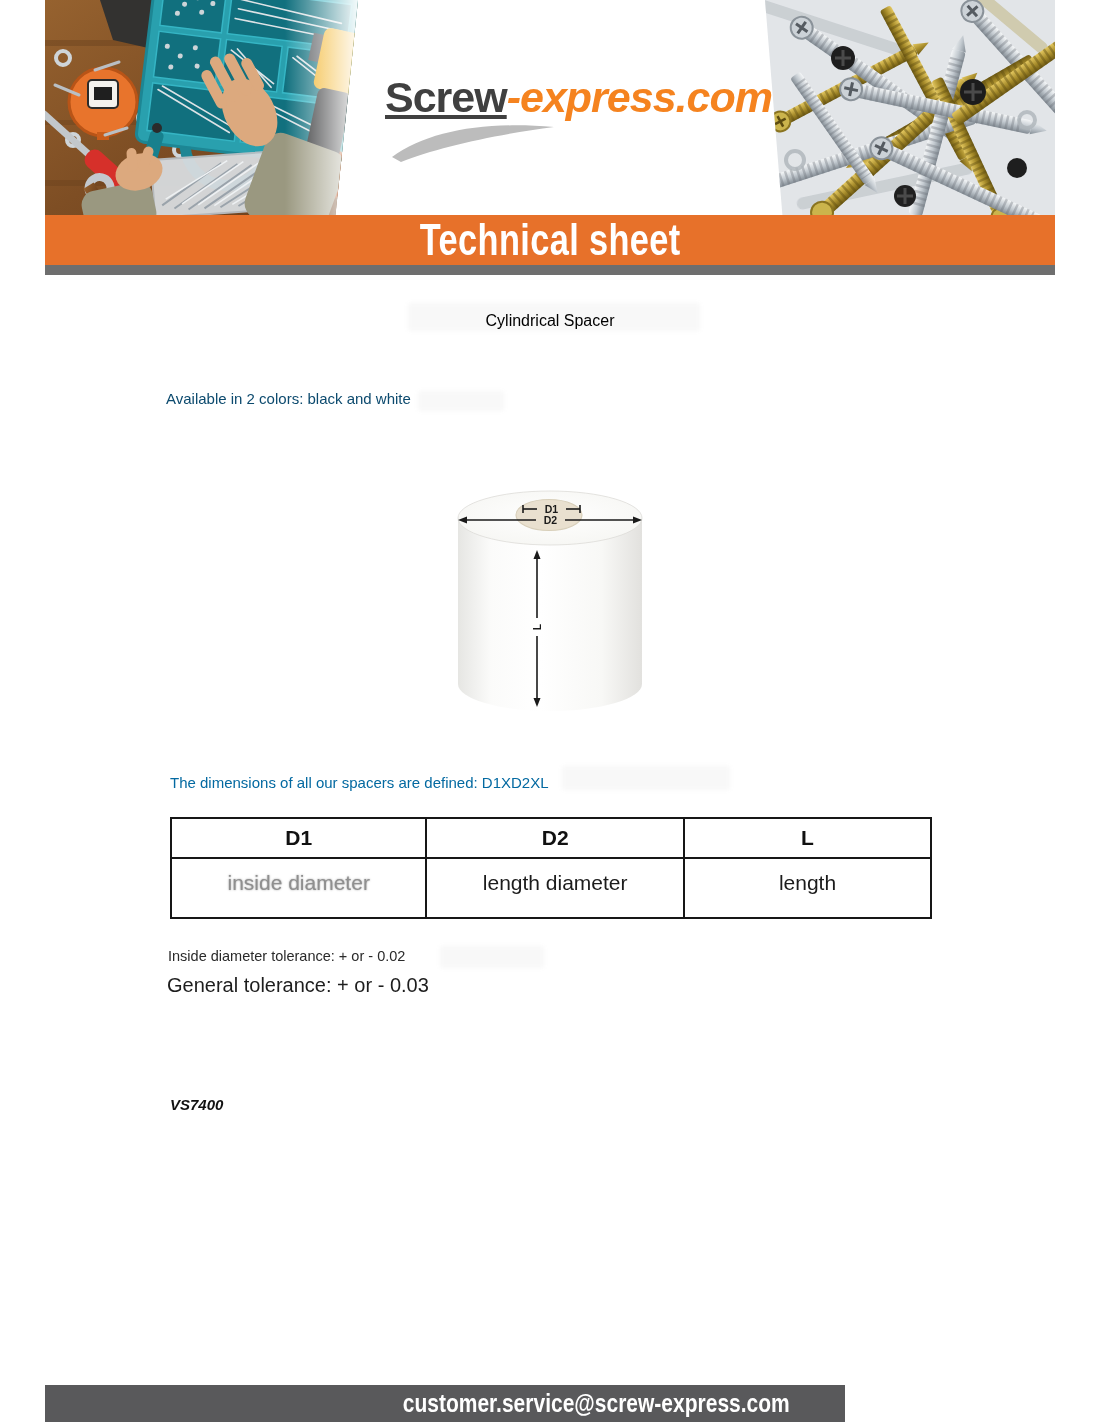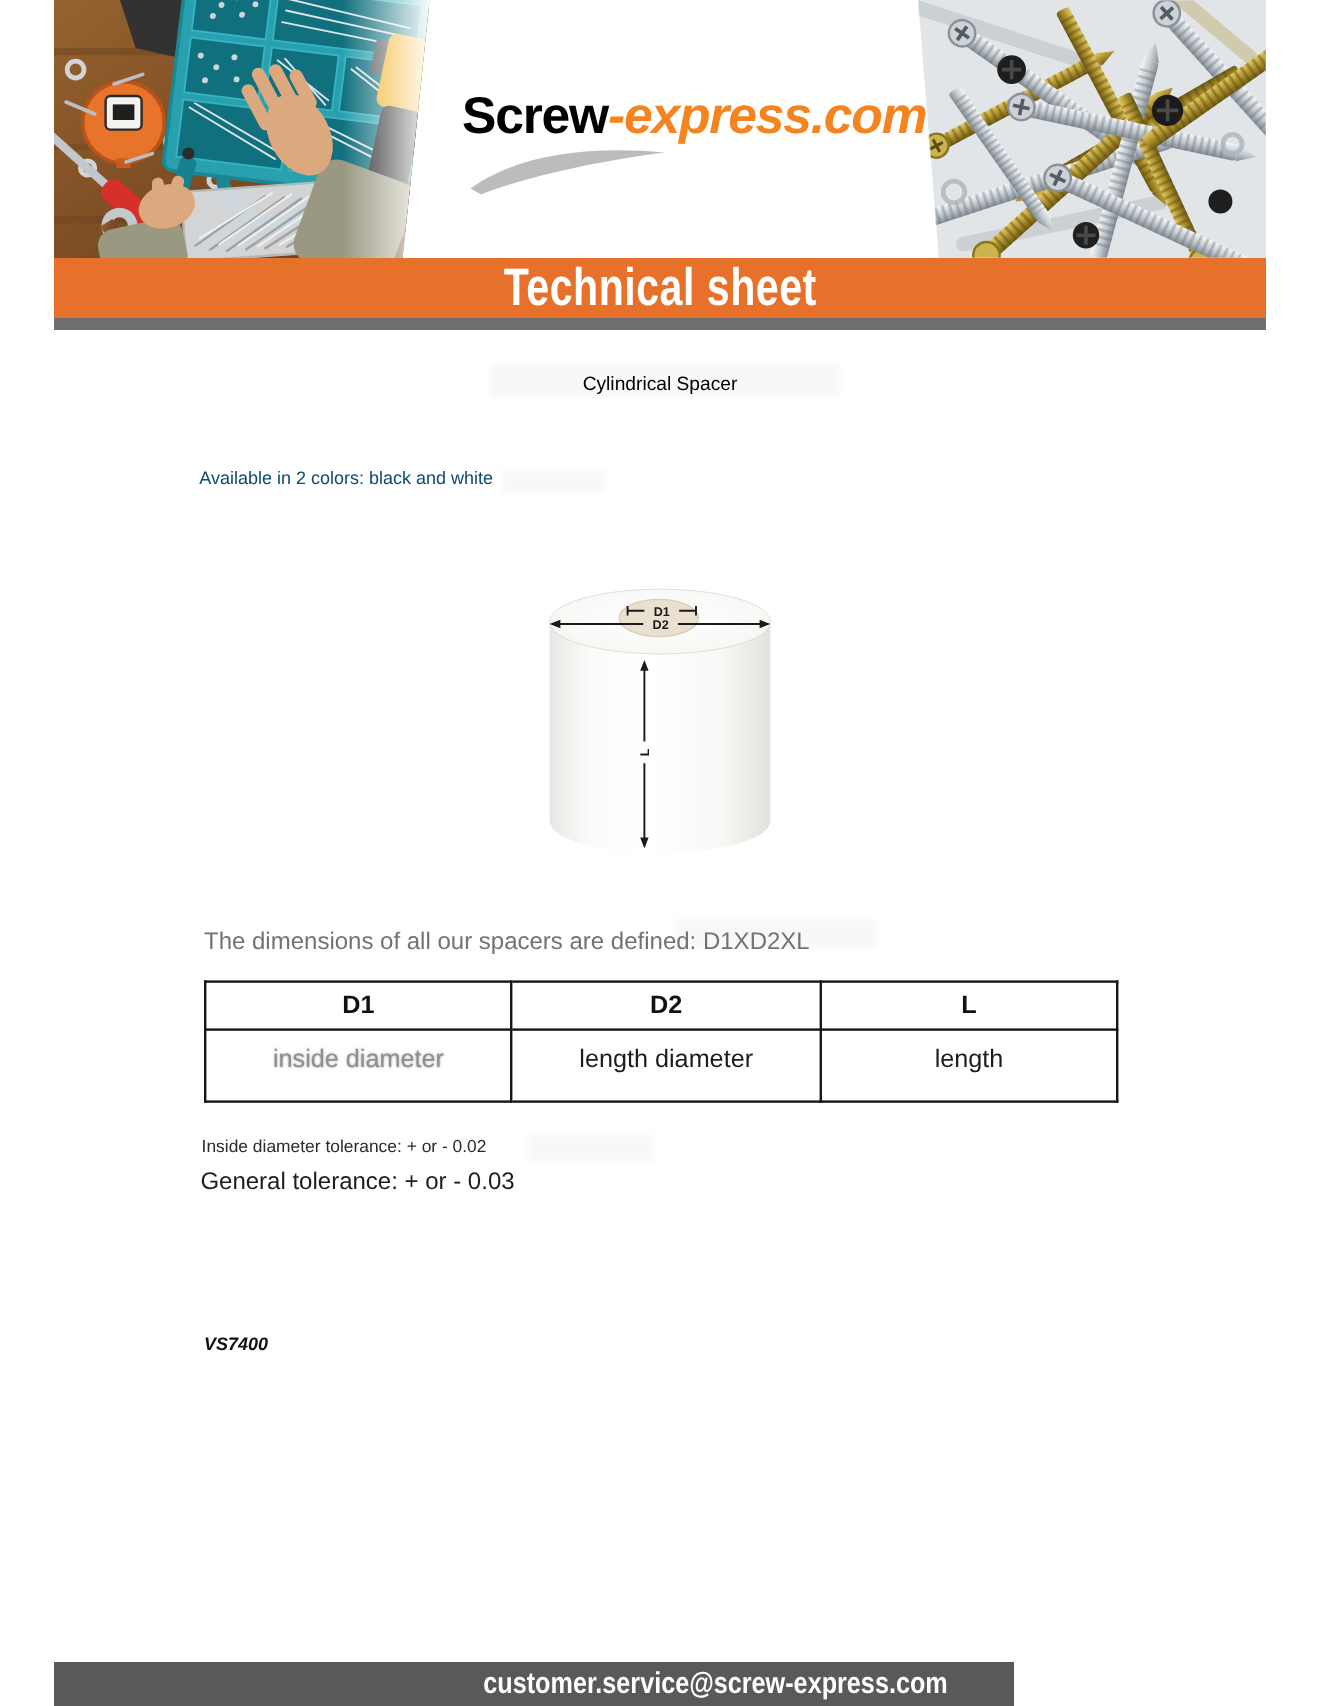--- a/index.html
+++ b/index.html
@@ -7,54 +7,54 @@
     position:relative;width:1100px;height:1422px;background:#ffffff;overflow:hidden;
     font-family:"Liberation Sans","DejaVu Sans",sans-serif;color:#232323;
   }
   
   .photo{position:absolute;top:0;height:215px;overflow:hidden;}
   .photo svg{display:block;}
   .photo-left{left:45px;width:313px;clip-path:polygon(0 0,100% 0,92.8% 100%,0 100%);}
   .photo-right{left:765px;width:290px;clip-path:polygon(0 0,100% 0,100% 100%,6% 100%);}
   .logo{position:absolute;left:385px;top:76px;line-height:1;white-space:nowrap;
         font-size:43px;font-weight:700;letter-spacing:-1px;}
-  .logo .p1{color:#000000;}
+  .logo .p1{color:#404040;text-decoration:underline;}
   .logo .p2{color:#F5831F;font-style:italic;margin-top:46px;}
   .swoosh{position:absolute;left:388px;top:120px;}
   .banner{
     position:absolute;left:45px;top:215px;width:1010px;height:50px;background:#E7712A;
     display:flex;align-items:flex-start;justify-content:center;
   }
   .banner .txt{
     color:#ffffff;font-size:44px;font-weight:700;line-height:50px;
     display:inline-block;transform:scaleX(0.78);transform-origin:center center;
     letter-spacing:0.5px;
   }
   .rule{position:absolute;left:45px;top:265px;width:1010px;height:10px;background:#6E6E6E;}
   
   .product-title{
     position:absolute;left:0;top:312px;width:1100px;text-align:center;
     color:#000000;font-size:16px;font-weight:500;
   }
   .availability{position:absolute;left:166px;top:390px;font-size:15px;color:#0c4a6e;}
-  .dim-note{position:absolute;left:170px;top:774px;font-size:20px;color:#737373;}
+  .dim-note{position:absolute;left:170px;top:774px;font-size:15px;color:#0369a1;}
   .diagram{position:absolute;left:437px;top:478px;}
   
   .spec-table{
     position:absolute;left:170px;top:817px;width:762px;border-collapse:collapse;
     table-layout:fixed;
   }
   .spec-table th,.spec-table td{border:2px solid #161616;padding:0;}
   .spec-table th{height:38px;font-size:21px;font-weight:700;color:#111;text-align:center;vertical-align:middle;}
   .spec-table td{height:46px;font-size:21px;text-align:center;vertical-align:top;padding-top:12px;color:#1c1c1c;}
   .spec-table td.faded{color:#8f8f8f;text-shadow:0 0 2px rgba(130,130,130,0.8);}
   
   .tol-1{position:absolute;left:168px;top:948px;font-size:14.5px;color:#2a2a2a;}
   .tol-2{position:absolute;left:167px;top:974px;font-size:20px;color:#1d1d1d;}
-  .ref{position:absolute;left:170px;top:1096px;font-size:15px;font-weight:700;font-style:italic;color:#111;margin-top:16px;}
+  .ref{position:absolute;left:170px;top:1096px;font-size:15px;font-weight:700;font-style:italic;color:#111;}
   
   .footer{
     position:absolute;left:45px;top:1385px;width:800px;height:37px;background:#59595B;
     display:flex;align-items:center;justify-content:flex-end;padding-right:55px;box-sizing:border-box;
   }
   .footer .txt{
     color:#ffffff;font-size:25px;font-weight:700;line-height:37px;
     display:inline-block;transform:scaleX(0.84);transform-origin:right center;
   }
   

